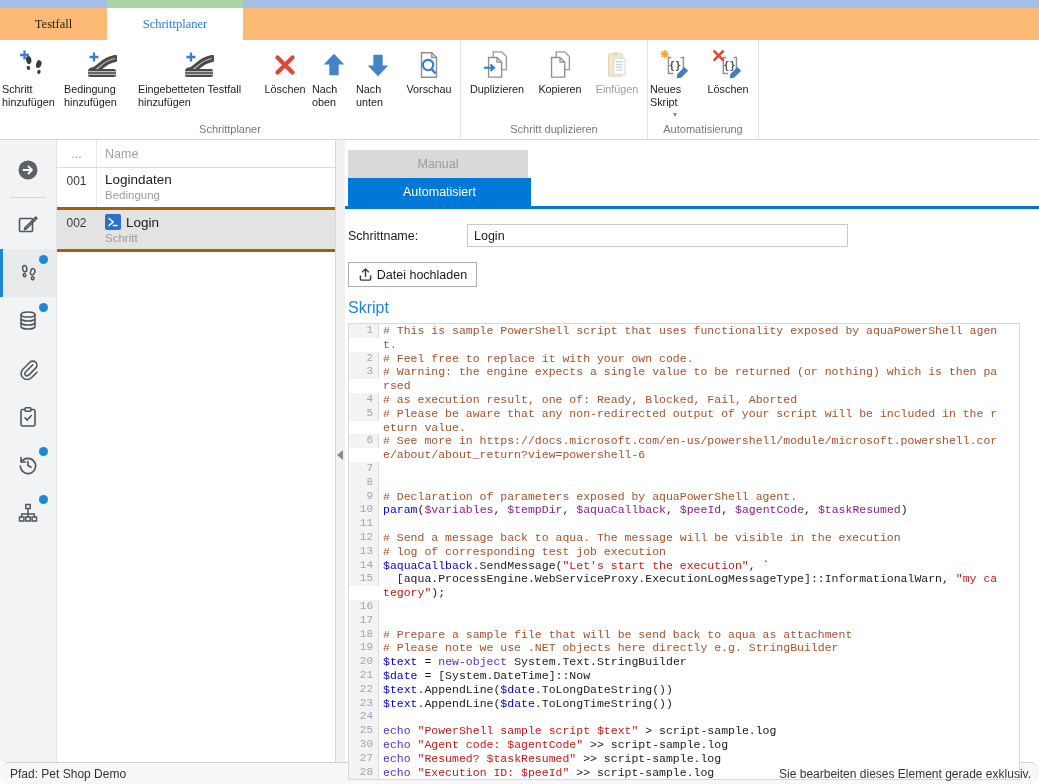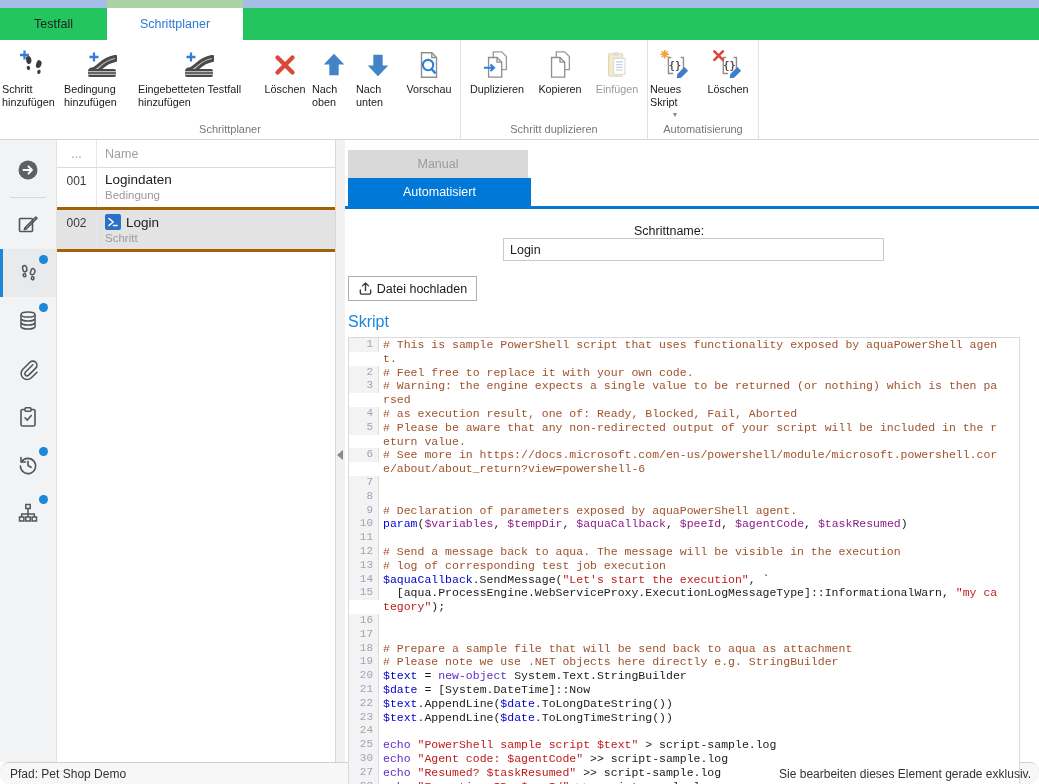--- a/index.html
+++ b/index.html
@@ -2,21 +2,21 @@
 <html><head>
 <meta charset="utf-8">
 <style>
   * { margin:0; padding:0; box-sizing:border-box; }
   html,body { width:1039px; height:784px; overflow:hidden; background:#fff;
     font-family:"Liberation Sans", sans-serif; color:#1d1d1d; }
 
   
   .topstrip { position:relative; height:8px; background:#a4bee8; }
   .topstrip .greenseg { position:absolute; left:107px; width:136px; top:0; bottom:0; background:#a9d3a3; }
-  .tabbar { display:flex; height:32px; background:#22c55e; }
+  .tabbar { display:flex; height:32px; background:#fdba74;font-family:Liberation Serif, serif; }
   .maintab { display:flex; align-items:center; justify-content:center; font-size:12.5px; cursor:default; }
   .maintab.t1 { width:107px; color:#222; }
   .maintab.t2 { width:136px; background:#fff; color:#2a7ad4; }
 
   
   .ribbon { height:100px; background:#fff; border-bottom:1px solid #d6d6d6; display:flex; }
   .rgroup { display:flex; flex-direction:column; border-right:1px solid #e2e2e2; padding:0 2px; }
   .rbtns { display:flex; align-items:flex-start; padding-top:5px; }
   .rbtn { display:flex; flex-direction:column; align-items:center; padding-top:2px; }
   .rbtn .ricon { height:36px; display:flex; align-items:center; justify-content:center; }
@@ -51,21 +51,21 @@
   .sparrow { position:absolute; top:310px; left:1px; width:0; height:0;
     border-top:5px solid transparent; border-bottom:5px solid transparent; border-right:6px solid #8a8a8a; }
 
   .rightpanel { flex:1; background:#fff; padding-left:3px; }
   .dtabs { display:flex; margin-top:10px;flex-direction:column; }
   .dtab { height:28px; display:flex; align-items:center; justify-content:center; font-size:12.5px; cursor:default; }
   .dtab.inactive { width:180px; background:#d9d9d9; color:#9b9b9b; }
   .dtab.active { width:183px; background:#0078d7; color:#fff; }
   .dunderline { height:3px; background:#0078d7; margin-left:-3px; }
 
-  .namerow { display:flex; align-items:center; margin-top:15px;flex-direction:column; }
+  .namerow { display:flex; align-items:center; margin-top:15px; }
   .namelabel { width:119px; font-size:12.5px; color:#1a1a1a; }
   .nameinput { width:381px; height:23px; border:1px solid #c9c9c9; font-size:12.5px; padding:0 6px;
     font-family:"Liberation Sans", sans-serif; color:#1a1a1a; outline:none; }
 
   .uploadbtn { margin-top:15px; width:129px; height:25px; border:1px solid #adadad; background:#fff;
     display:flex; align-items:center; justify-content:center; gap:4px; font-size:12.5px; color:#1a1a1a; cursor:default; }
 
   .skripthead { margin-top:12px; font-size:16px; color:#1b87dc; }
 
   

